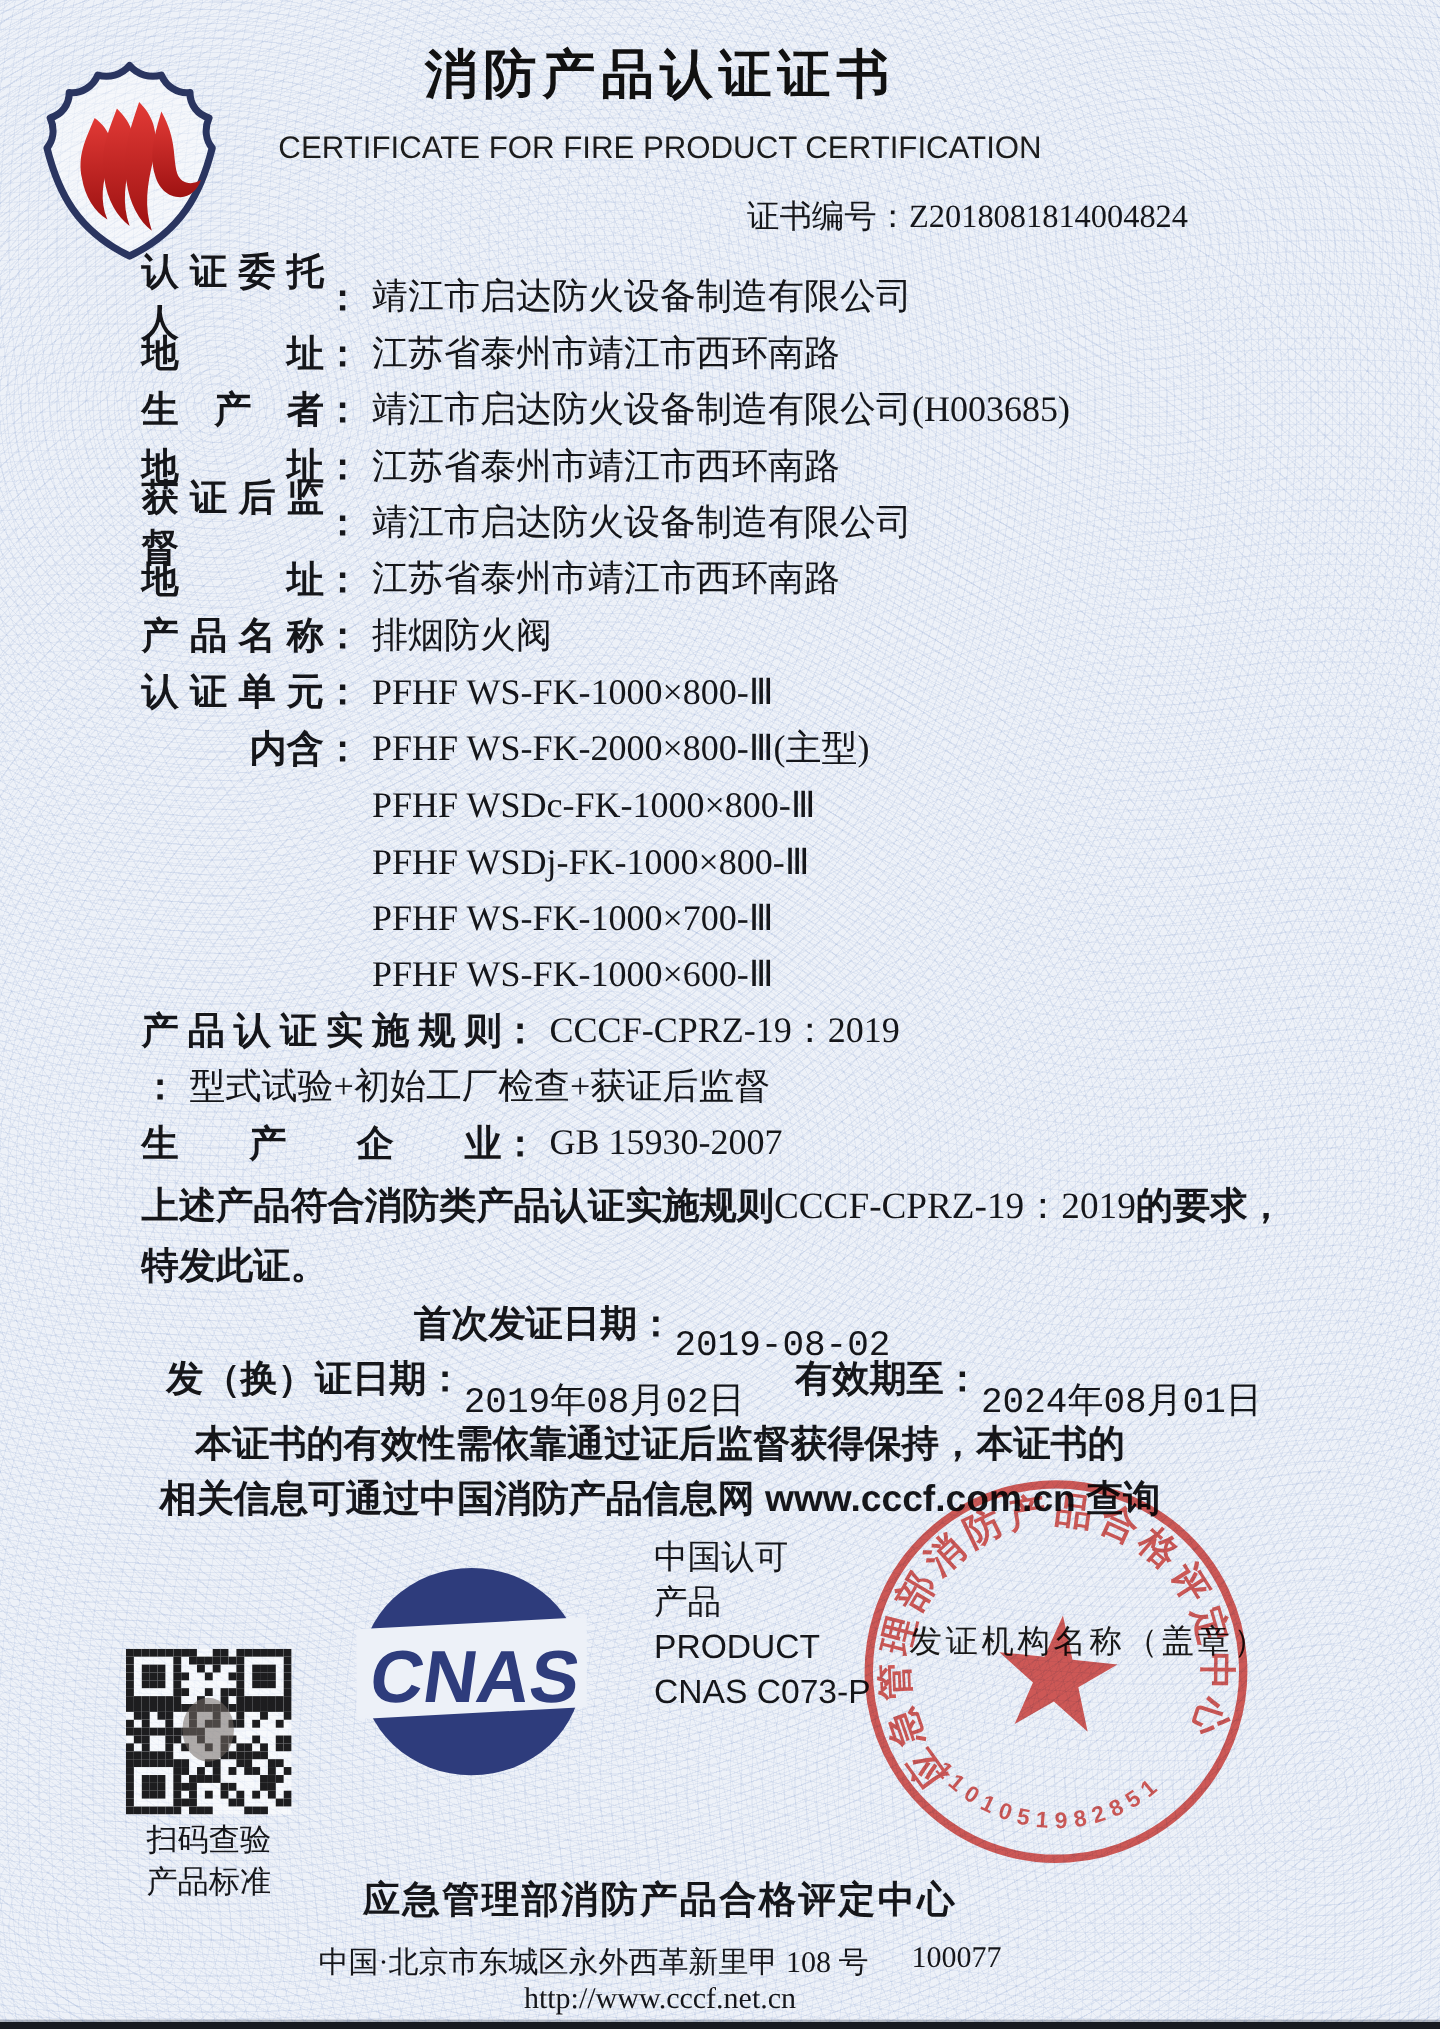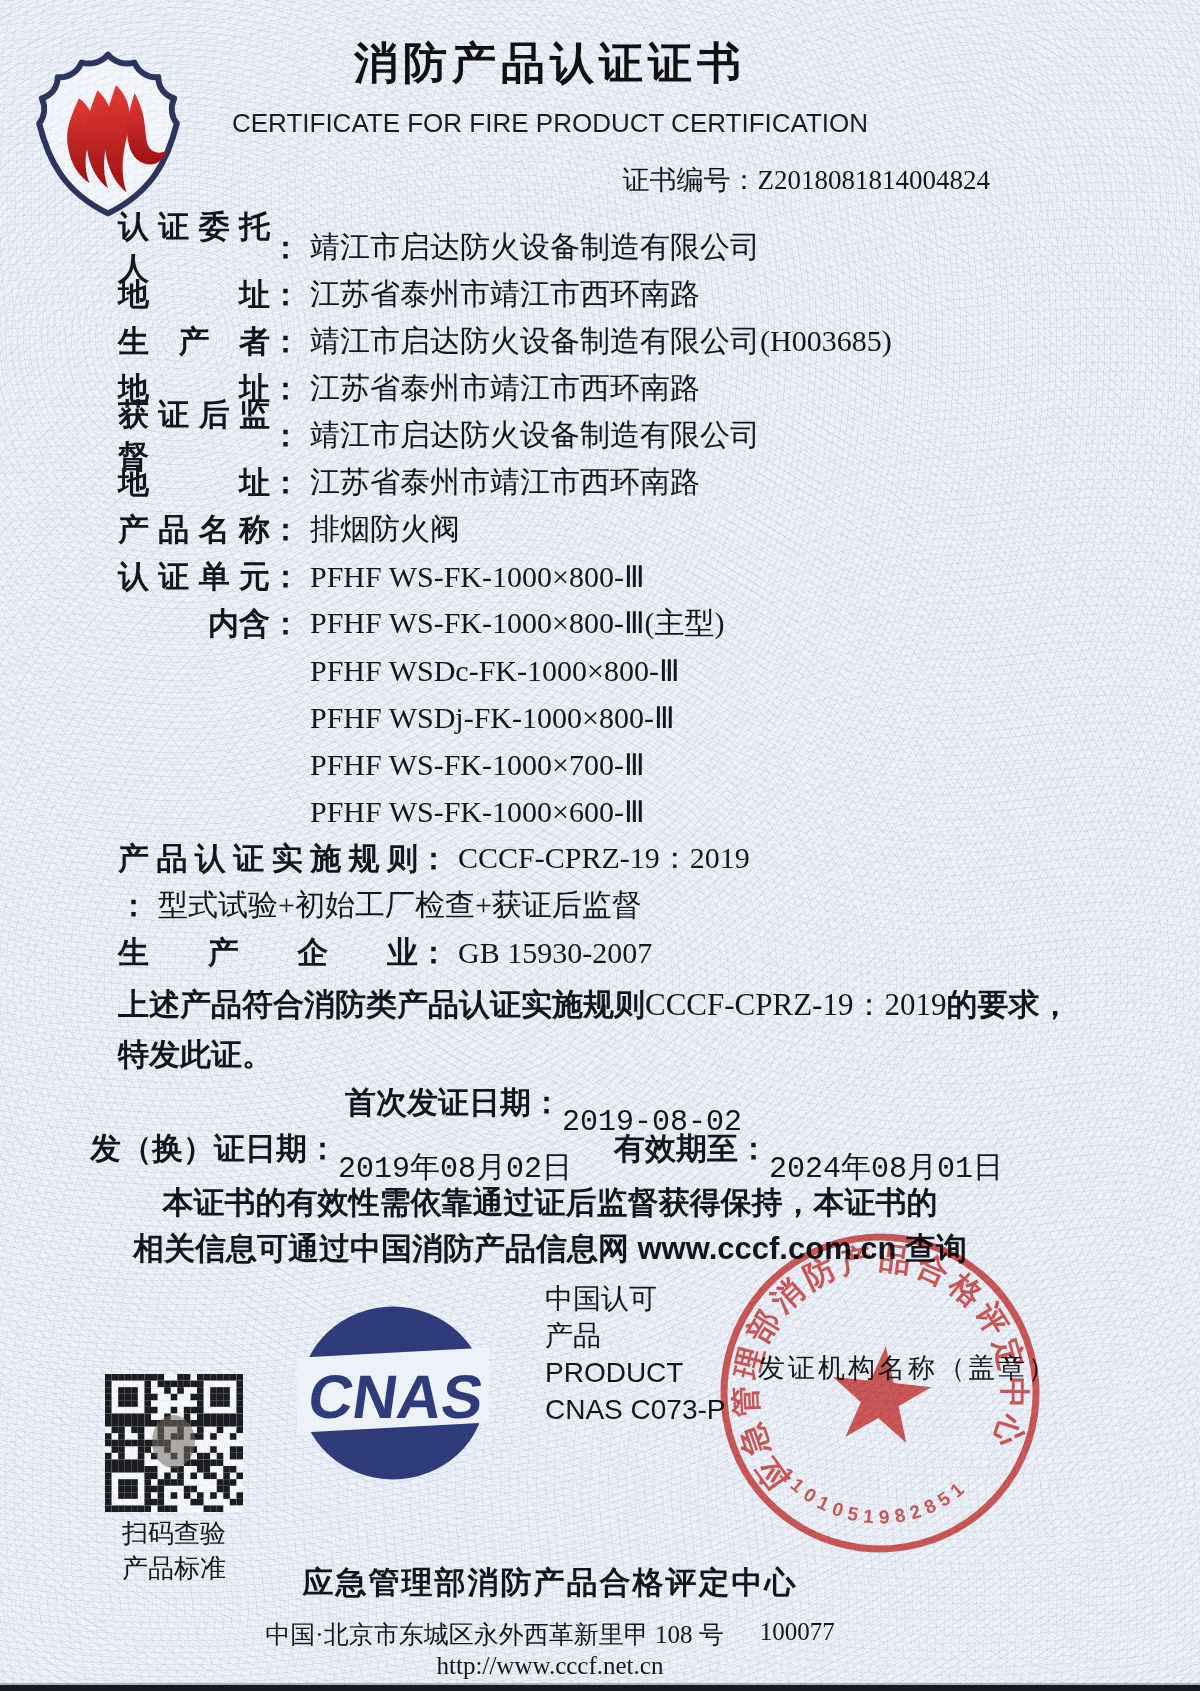--- a/index.html
+++ b/index.html
@@ -28,21 +28,21 @@
   .flabel { display:inline-block; width:152px; font-weight:700; font-size:31px;
             text-align:justify; text-align-last:justify; }
   .flabel.right { text-align-last:right; }
   .flabel.wide { width:300px; }
   .fcolon { display:inline-block; width:32px; font-weight:700; font-size:31px; text-align:left; }
   .fvalue { font-family:"Liberation Serif", serif; font-size:30px; padding-left:8px; white-space:nowrap; }
   .statement { margin-top:4px; padding-left:118px; width:1090px; font-size:31px; line-height:50px; font-weight:700; }
   .statement .latin { font-family:"Liberation Serif", serif; font-weight:400; }
   .drow { display:flex; align-items:center; height:46px; font-size:30px; }
   .drow.first { padding-left:345px; }
-  .drow.second { padding-left:90px; }
+  .drow.second { padding-left:90px;justify-content:center; }
   .dlabel { font-weight:700; font-size:31px; white-space:nowrap; }
   .dvalue { font-family:Liberation Mono, monospace; white-space:nowrap;margin-top:37px; }
   .gap40 { display:inline-block; width:42px; }
   .notice { margin-top:8px; text-align:center; font-size:31px; line-height:46px; font-weight:600; }
   .bottom { position:relative; height:412px; margin-top:6px; }
   .qr { position:absolute; left:105px; top:96px; width:138px; height:138px; }
   .qr-caption { position:absolute; left:96px; top:238px; width:156px; text-align:center;
                 font-family:"Liberation Serif", serif; font-size:26px; line-height:35px; }
   .cnas-logo { position:absolute; left:297px; top:16px; width:192px; height:198px; }
   .cnas-text { position:absolute; left:545px; top:2px; font-size:28px; line-height:37px; }
@@ -124,21 +124,21 @@
           <span class="fvalue">排烟防火阀</span>
         </div>
       <div class="frow">
           <span class="flabel">认证单元</span>
           <span class="fcolon">：</span>
           <span class="fvalue">PFHF WS-FK-1000×800-Ⅲ</span>
         </div>
       <div class="frow">
           <span class="flabel right">内含</span>
           <span class="fcolon">：</span>
-          <span class="fvalue">PFHF WS-FK-1000×800-Ⅲ(主型)</span>
+          <span class="fvalue">PFHF WS-FK-2000×800-Ⅲ(主型)</span>
         </div>
       <div class="frow">
           <span class="flabel"></span>
           <span class="fcolon"></span>
           <span class="fvalue">PFHF WSDc-FK-1000×800-Ⅲ</span>
         </div>
       <div class="frow">
           <span class="flabel"></span>
           <span class="fcolon"></span>
           <span class="fvalue">PFHF WSDj-FK-1000×800-Ⅲ</span>

